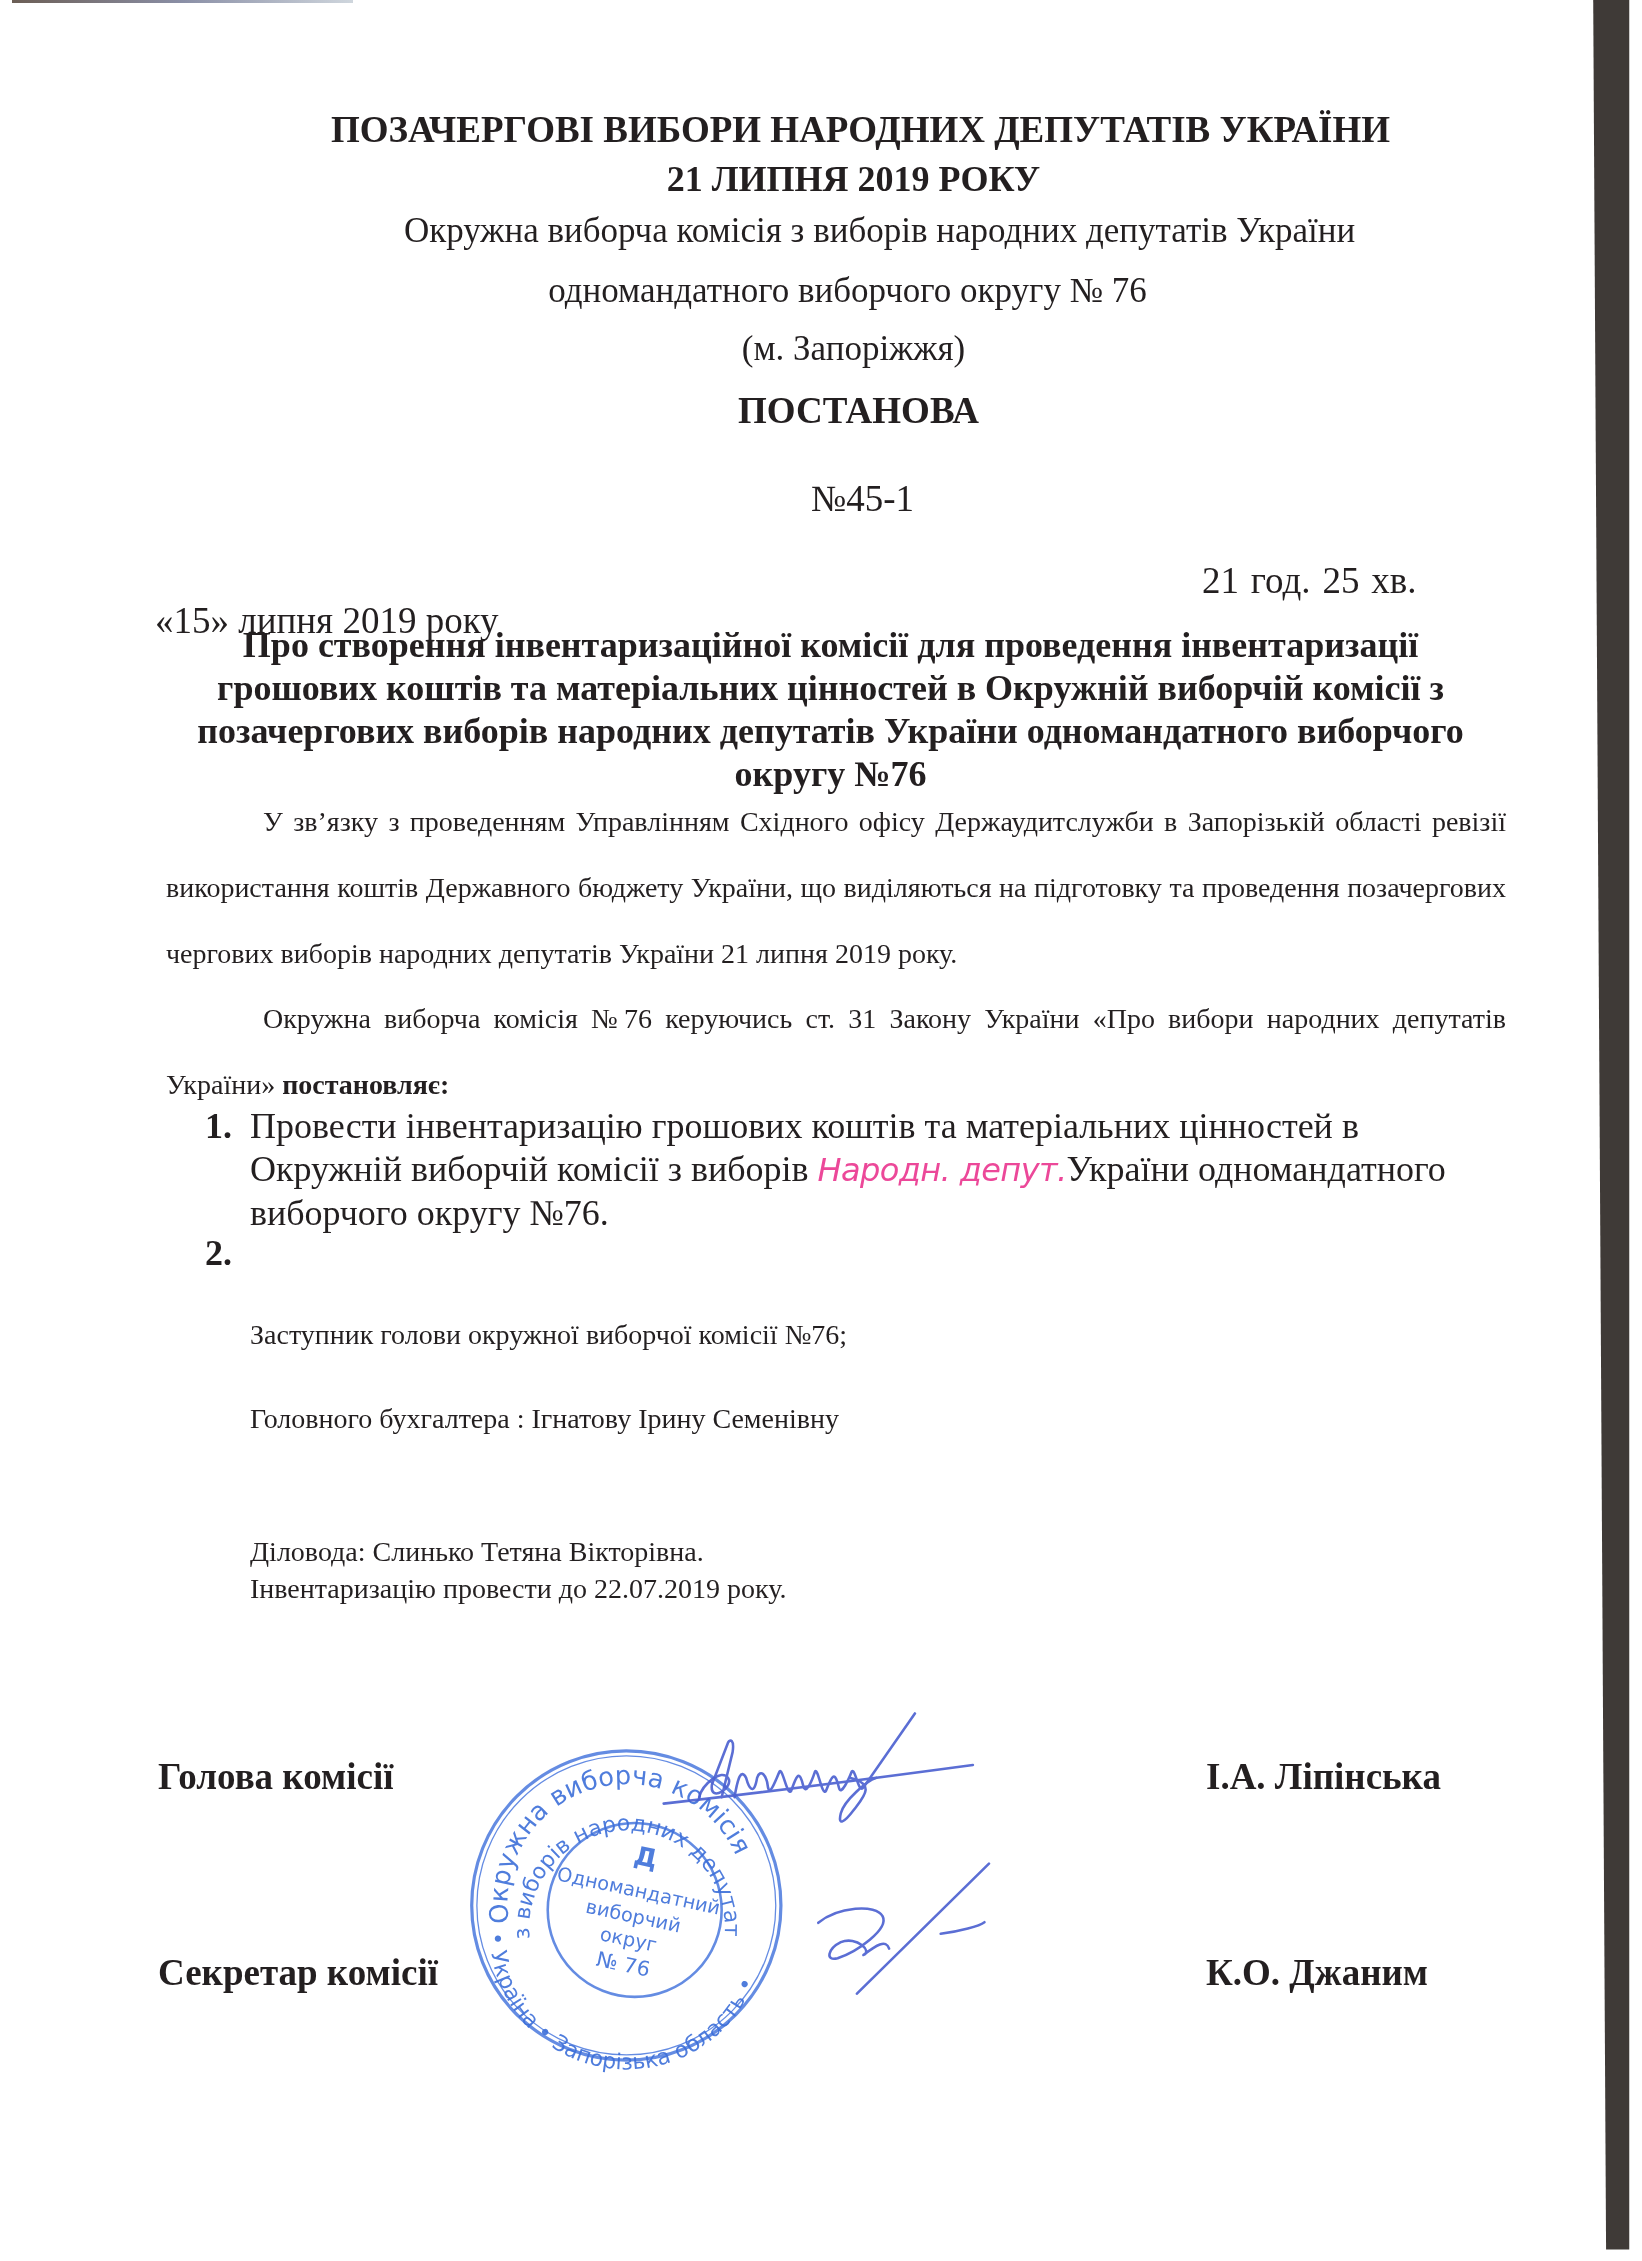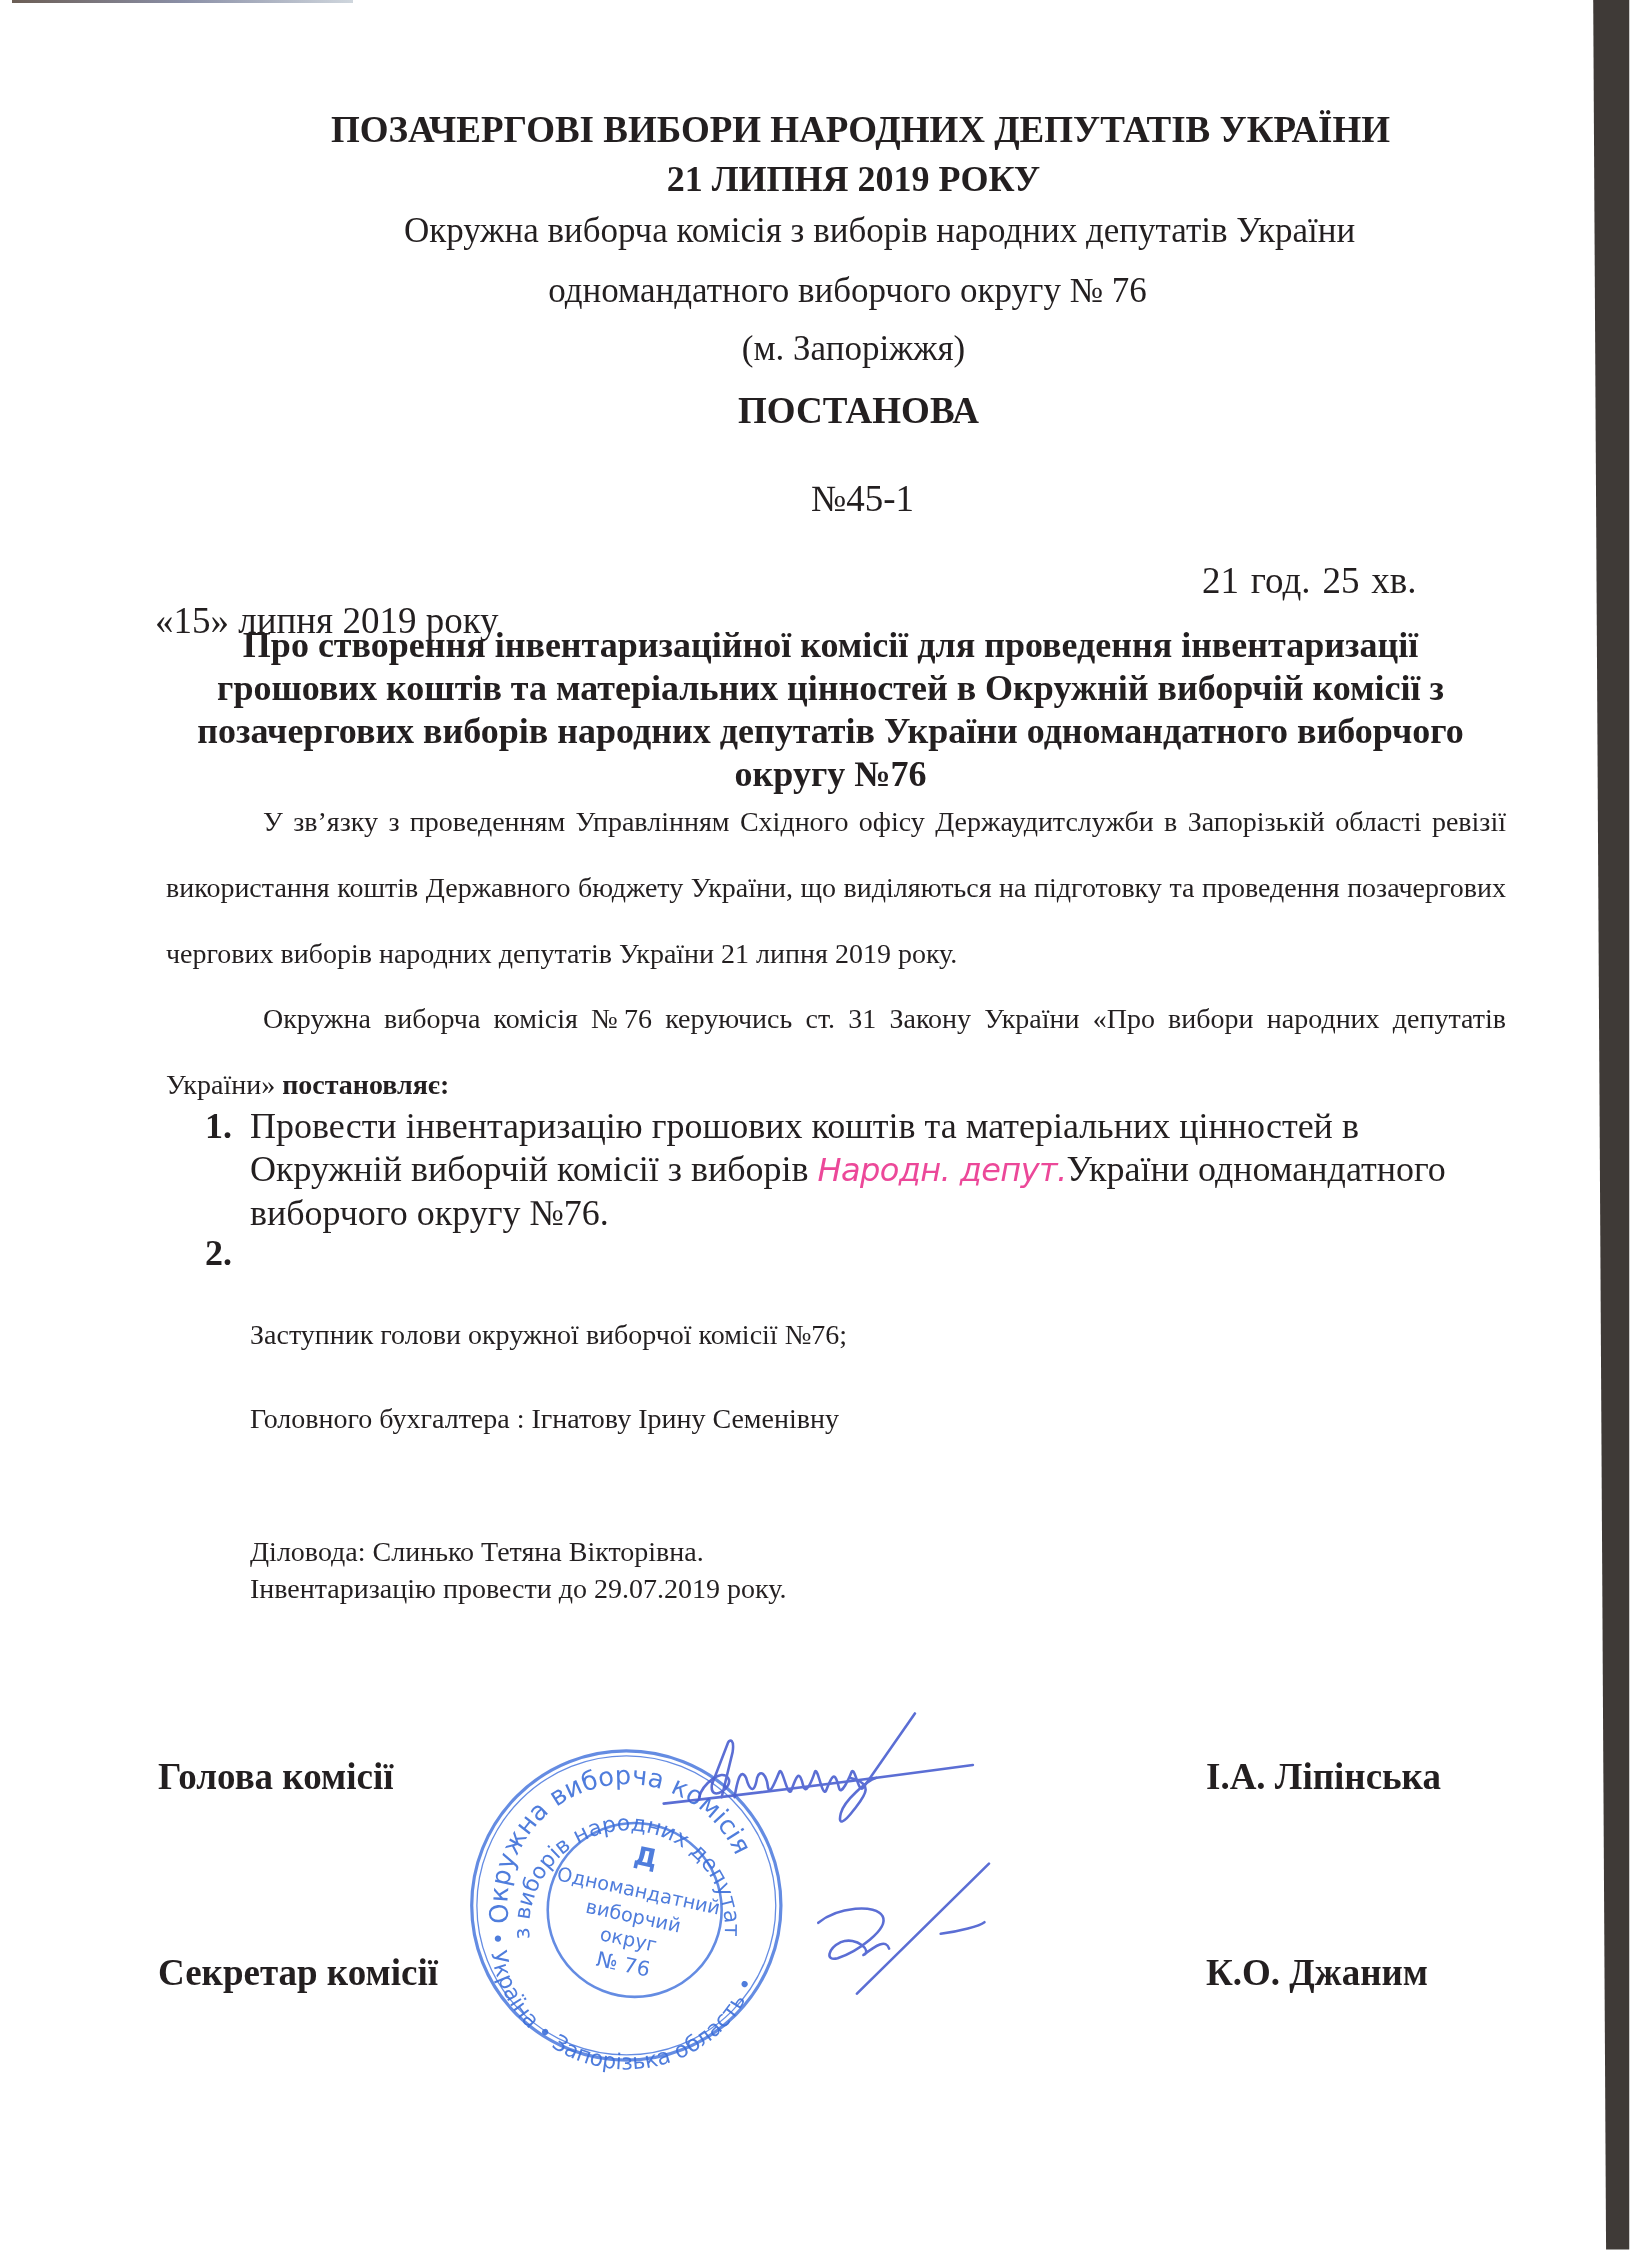--- a/index.html
+++ b/index.html
@@ -83,21 +83,21 @@
 </div>
 <div class="abs list list2">
   <div class="li">
     <span class="n">2.</span>
   </div>
 </div>
 
 <div class="abs member m1">Заступник голови окружної виборчої комісії №76;</div>
 <div class="abs member m2">Головного бухгалтера : Ігнатову Ірину Семенівну</div>
 <div class="abs member m3">Діловода: Слинько Тетяна Вікторівна.</div>
-<div class="abs member m4">Інвентаризацію провести до 29.07.2019 року.</div>
+<div class="abs member m4">Інвентаризацію провести до 22.07.2019 року.</div>
 
 <div class="abs sig-label s1">Голова комісії</div>
 <div class="abs sig-name s1">І.А. Ліпінська</div>
 <div class="abs sig-label s2">Секретар комісії</div>
 <div class="abs sig-name s2">К.О. Джаним</div>
 
 <svg class="overlay" width="1643" height="2261" viewBox="0 0 2550 3510">
   <defs>
     <path id="ringTop" d="M 790,2985 A 185,185 0 1,1 1155,2985"></path>
     <path id="ringMid" d="M 822,3010 A 152,152 0 1,1 1125,3000"></path>

